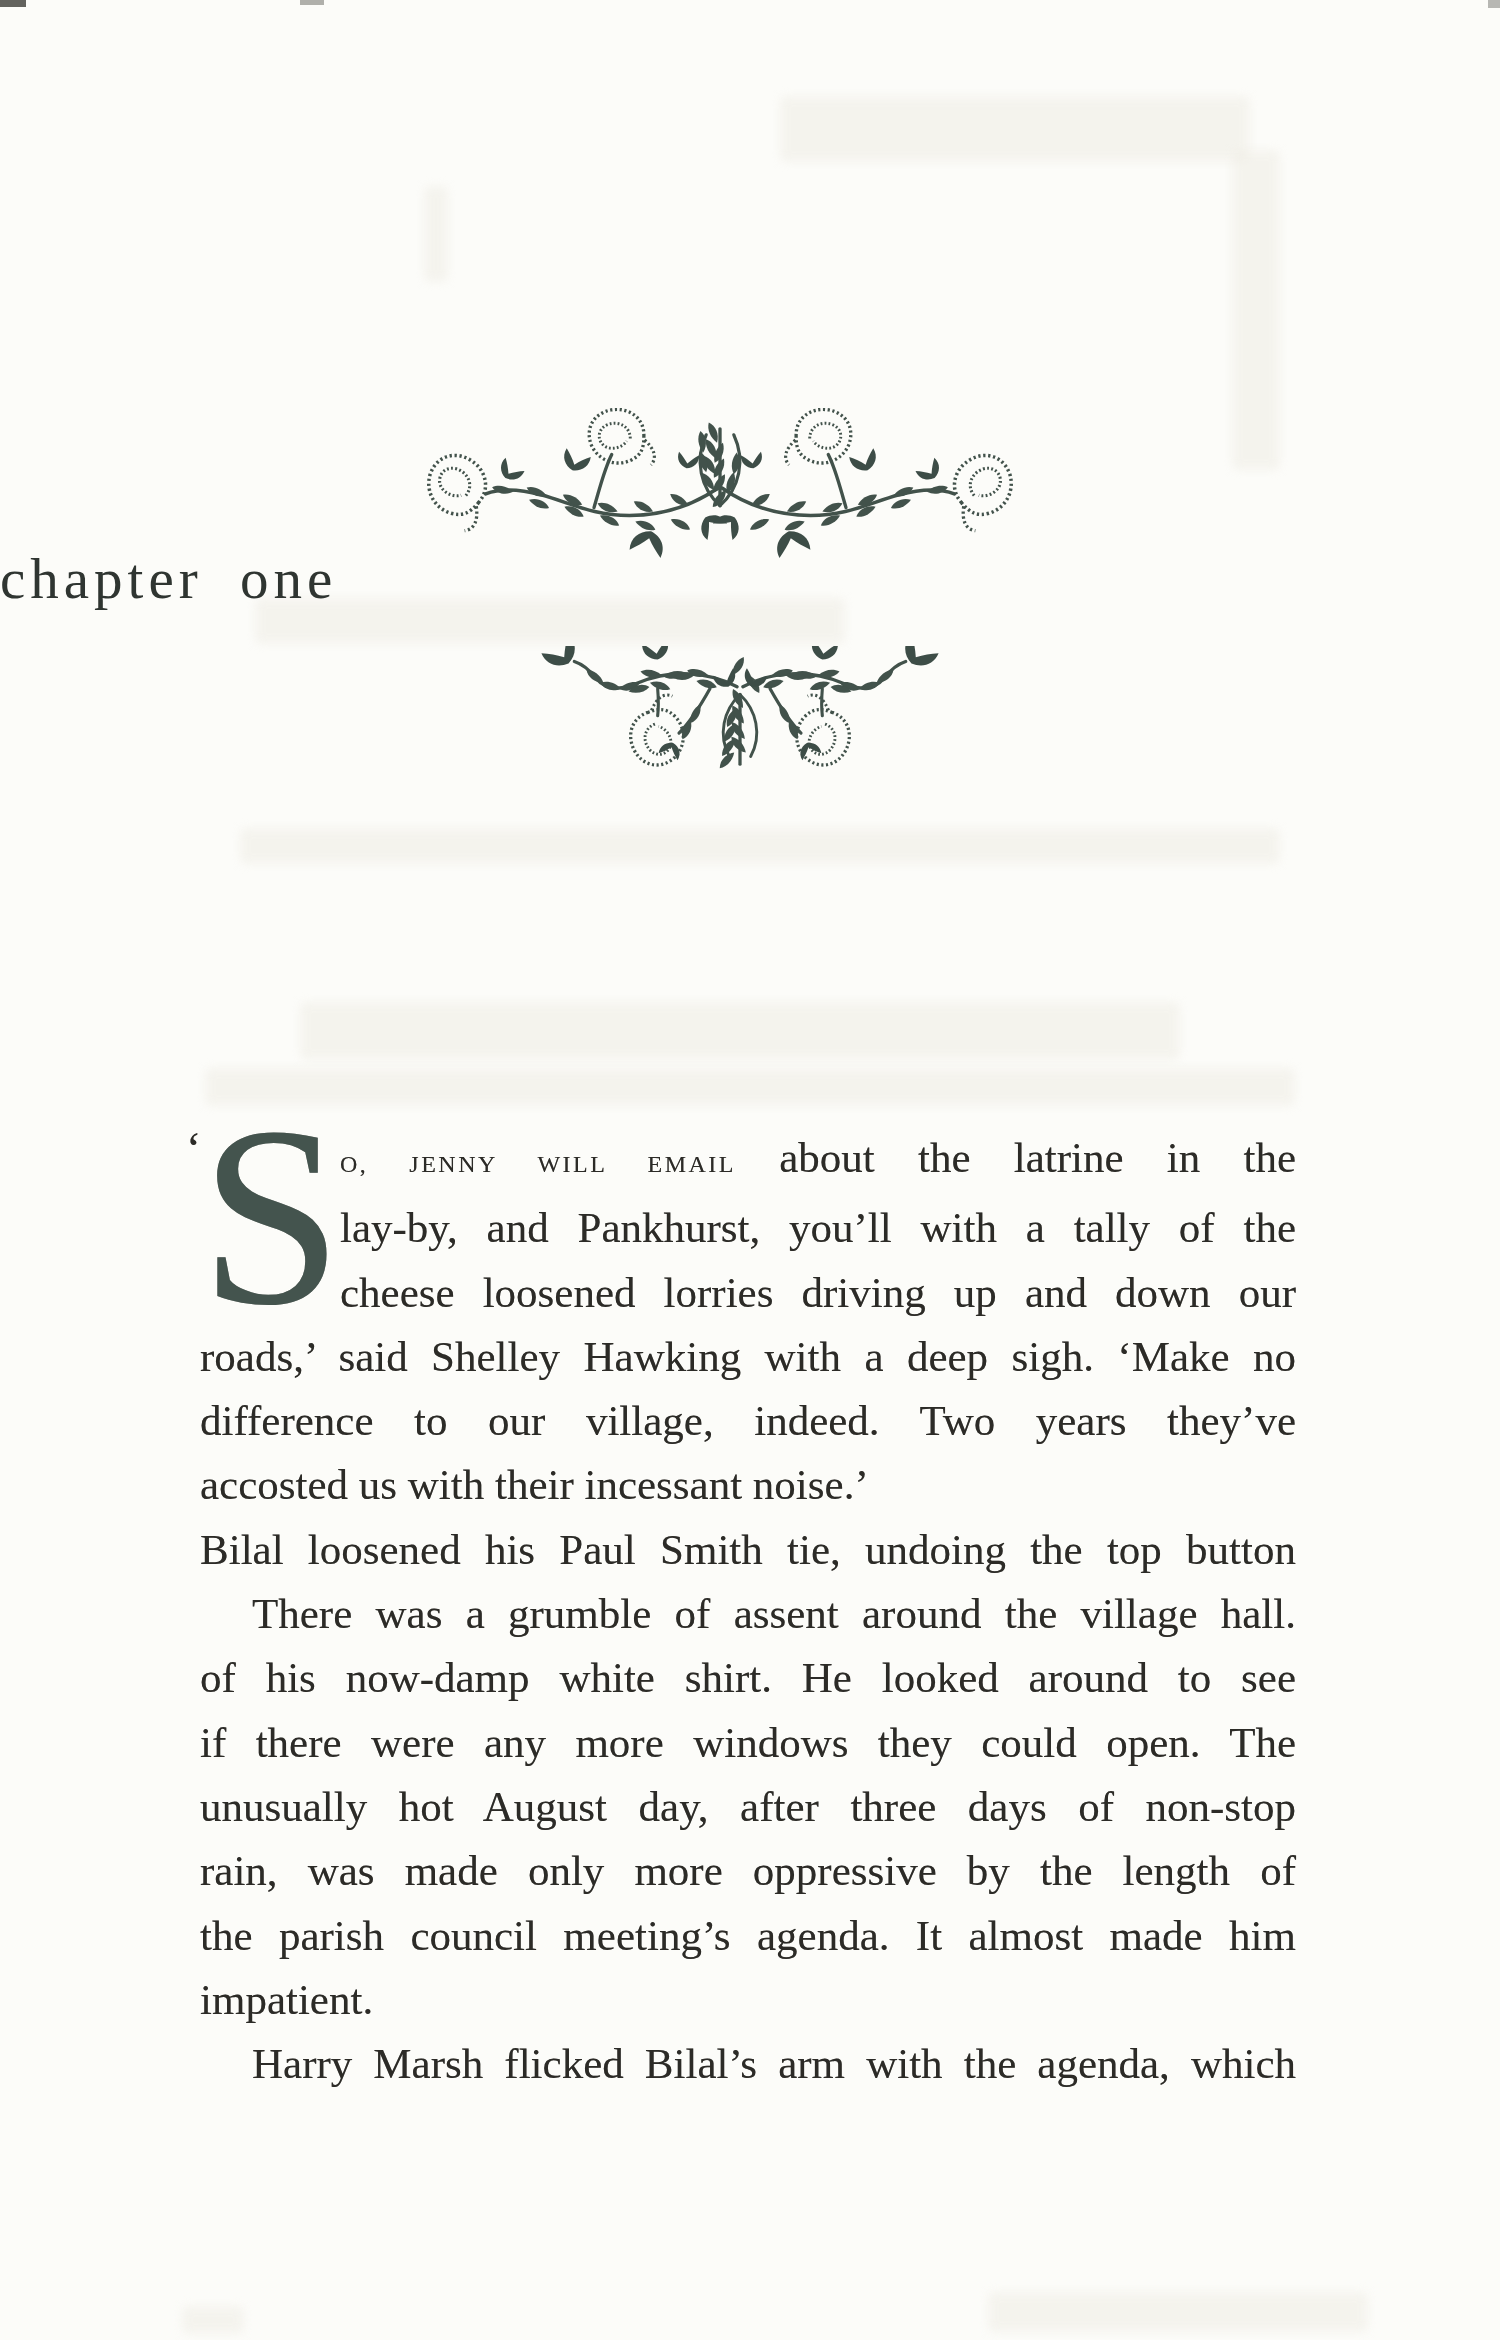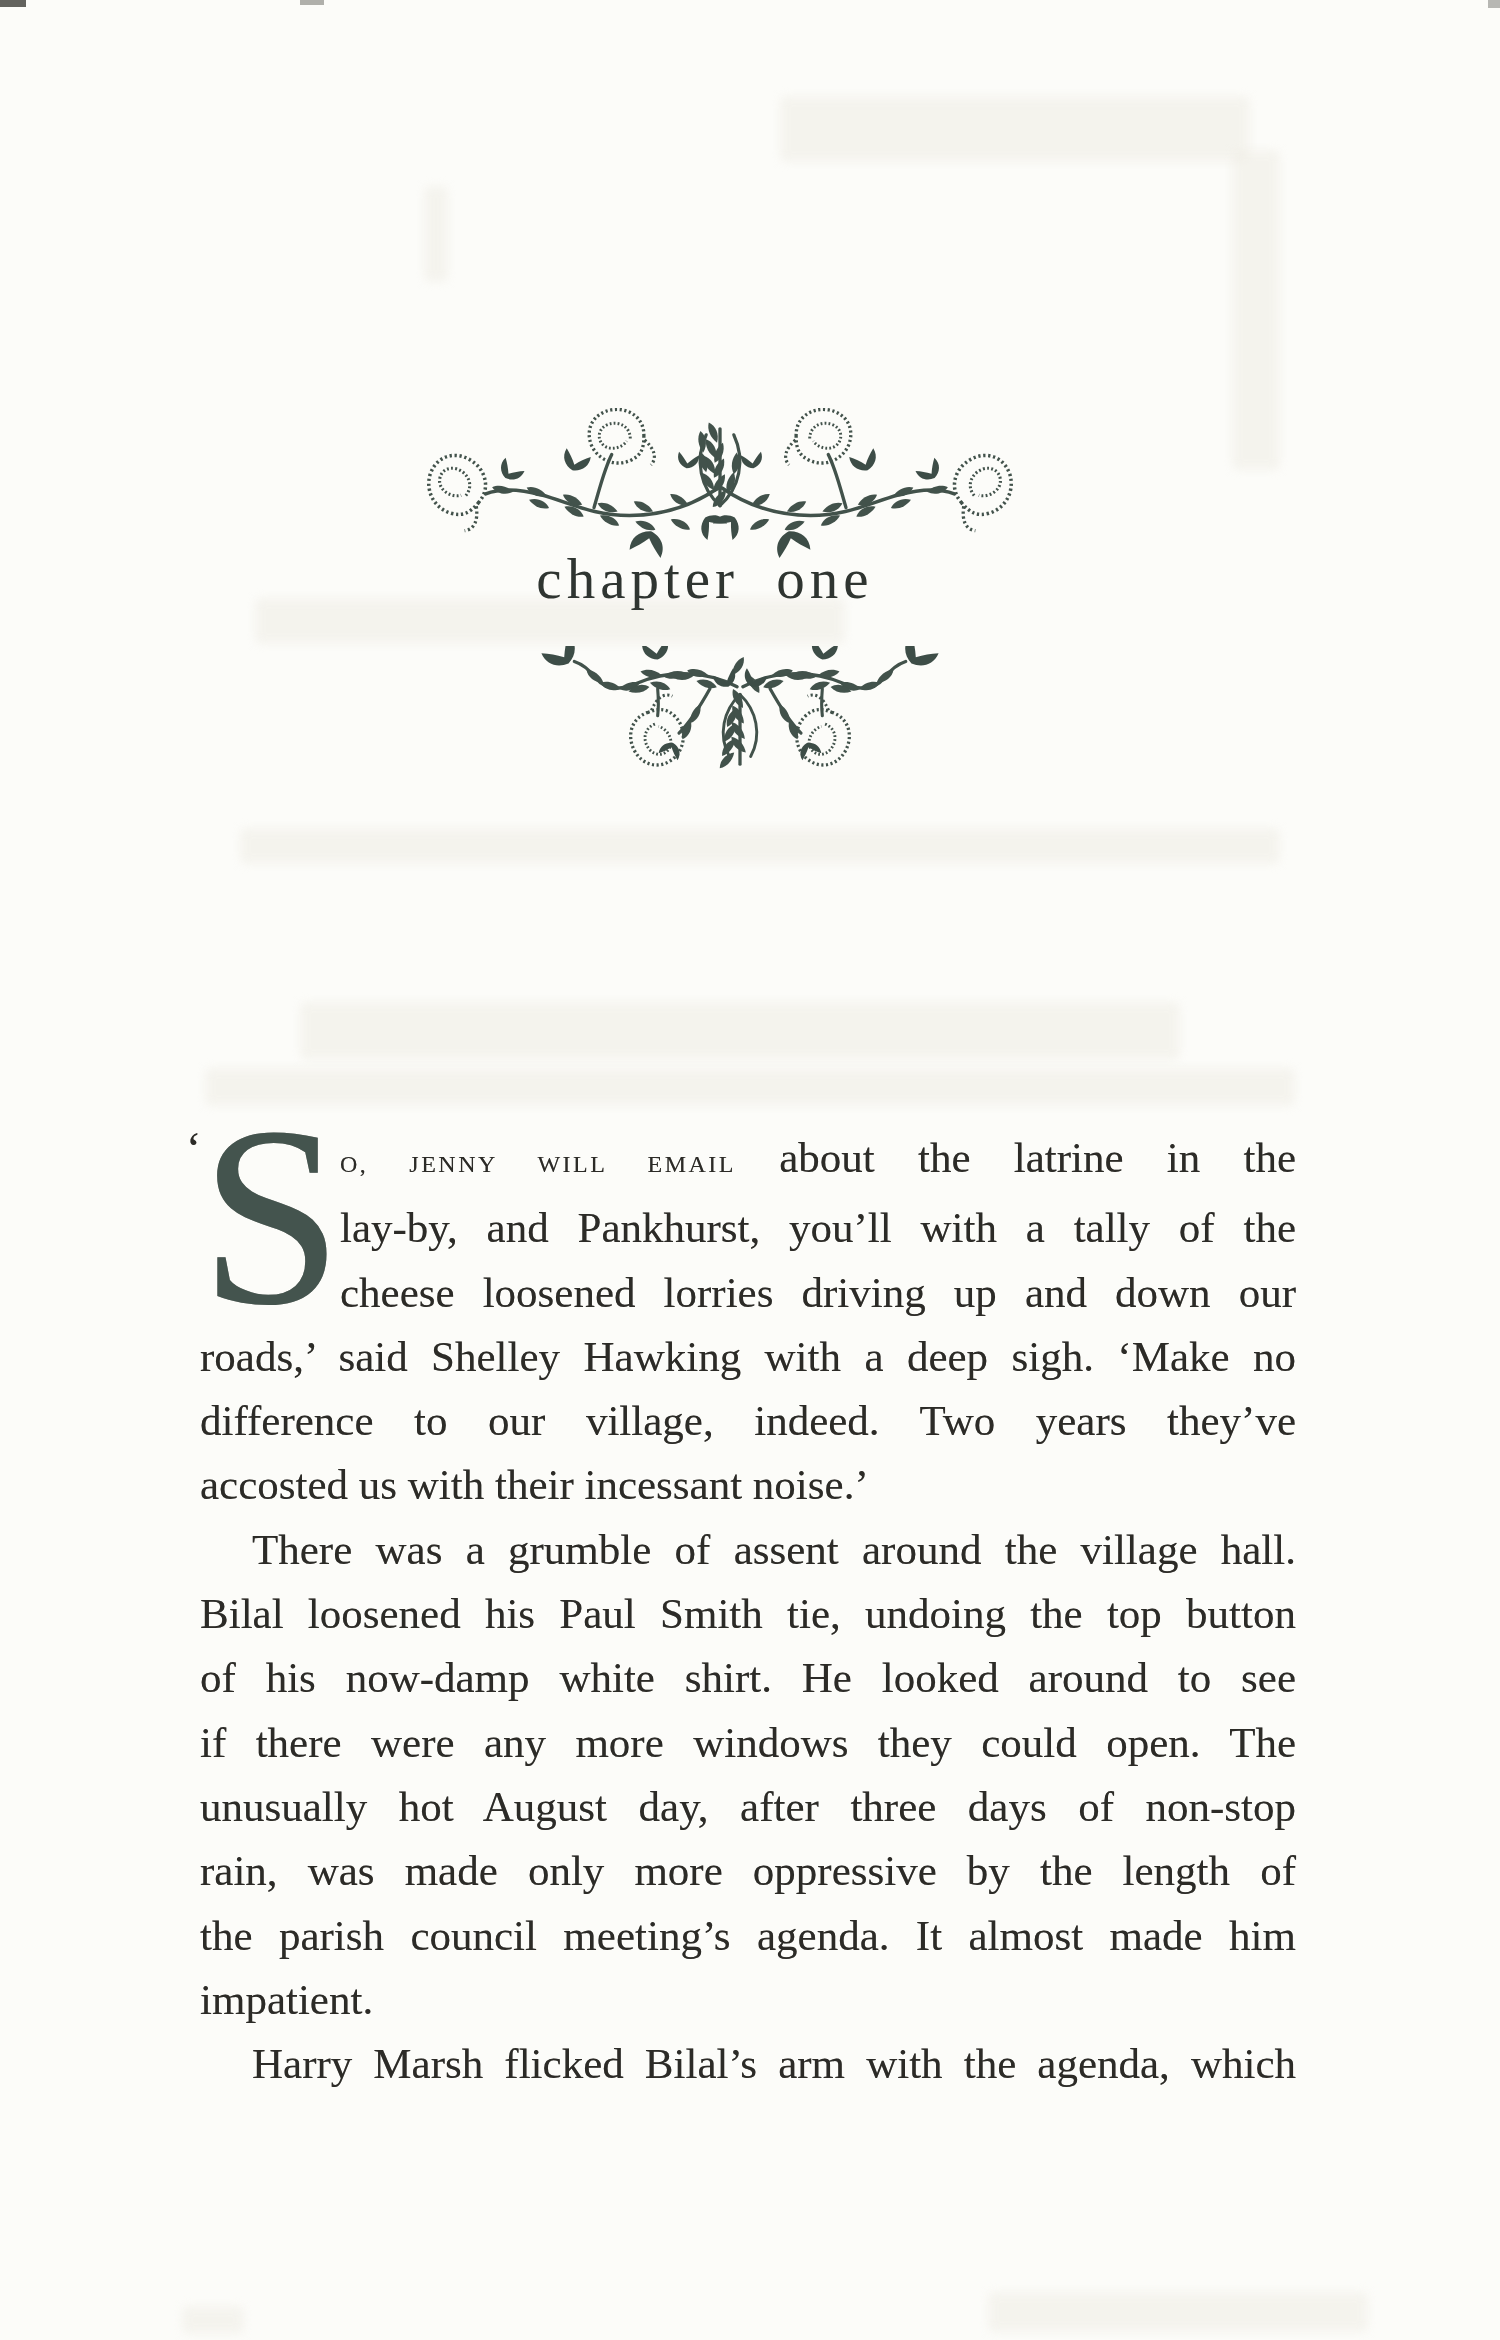--- a/index.html
+++ b/index.html
@@ -28,21 +28,20 @@
   }
   .speck{position:absolute;background:#63635e;}
 
   .ornament{position:absolute;}
   .ornament svg{display:block;width:100%;height:100%;}
 
   .chapter-heading{
     position:absolute;
     left:0;top:546px;width:1410px;
     margin:0;
-    text-align:center;
     font-size:57px;
     font-weight:400;
     letter-spacing:5px;
     word-spacing:18px;
     color:#2f3531;
   }
 
   .body-text{
     position:absolute;
     left:200px;top:1126px;width:1096px;
@@ -215,22 +214,22 @@
 
     <div class="line">
       <span class="smallcaps">O, JENNY WILL EMAIL</span>
       <span>about the latrine in the</span>
     </div>
     <div class="line">lay-by, and Pankhurst, you’ll with a tally of the</div>
     <div class="line">cheese loosened lorries driving up and down our</div>
     <div class="line">roads,’ said Shelley Hawking with a deep sigh. ‘Make no</div>
     <div class="line">difference to our village, indeed. Two years they’ve</div>
     <div class="line endline">accosted us with their incessant noise.’</div>
+    <div class="line">Bilal loosened his Paul Smith tie, undoing the top button</div>
     <div class="line indent">There was a grumble of assent around the village hall.</div>
-    <div class="line">Bilal loosened his Paul Smith tie, undoing the top button</div>
     <div class="line">of his now-damp white shirt. He looked around to see</div>
     <div class="line">if there were any more windows they could open. The</div>
     <div class="line">unusually hot August day, after three days of non-stop</div>
     <div class="line">rain, was made only more oppressive by the length of</div>
     <div class="line">the parish council meeting’s agenda. It almost made him</div>
     <div class="line endline">impatient.</div>
     <div class="line indent">Harry Marsh flicked Bilal’s arm with the agenda, which</div>
   </div>
 
 </div>

